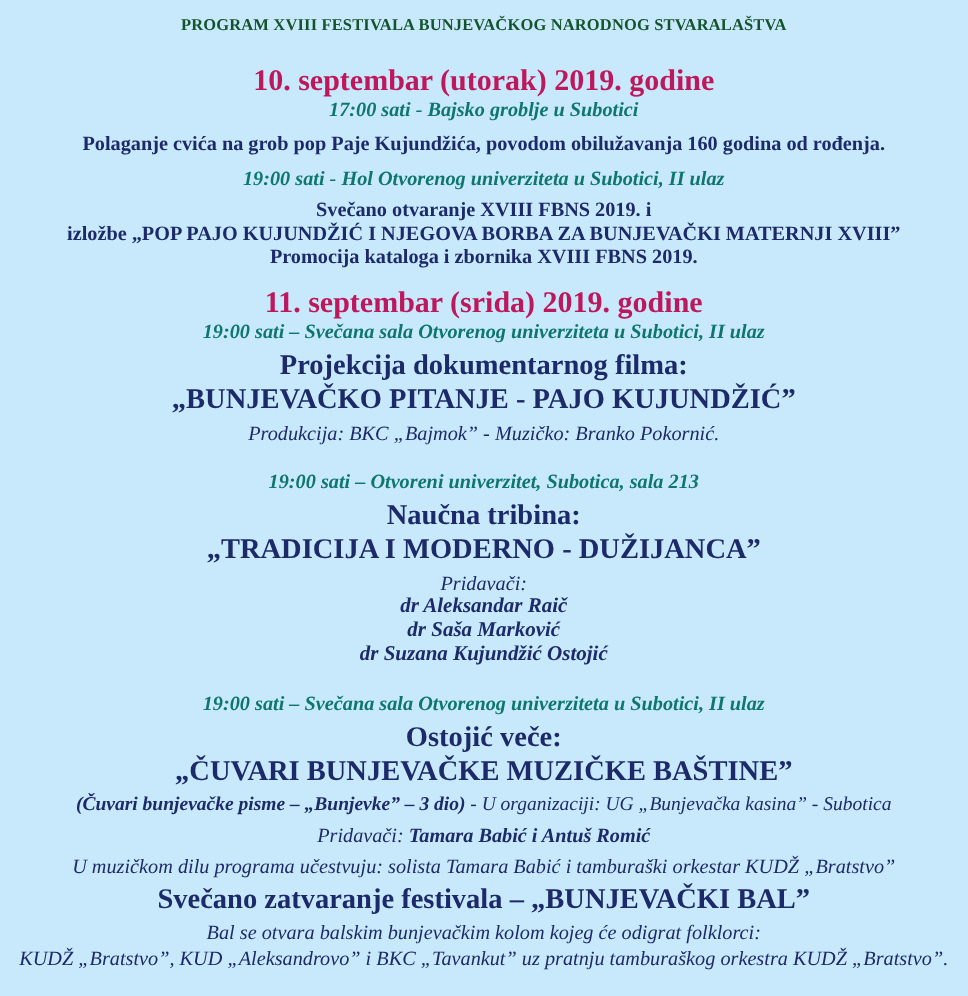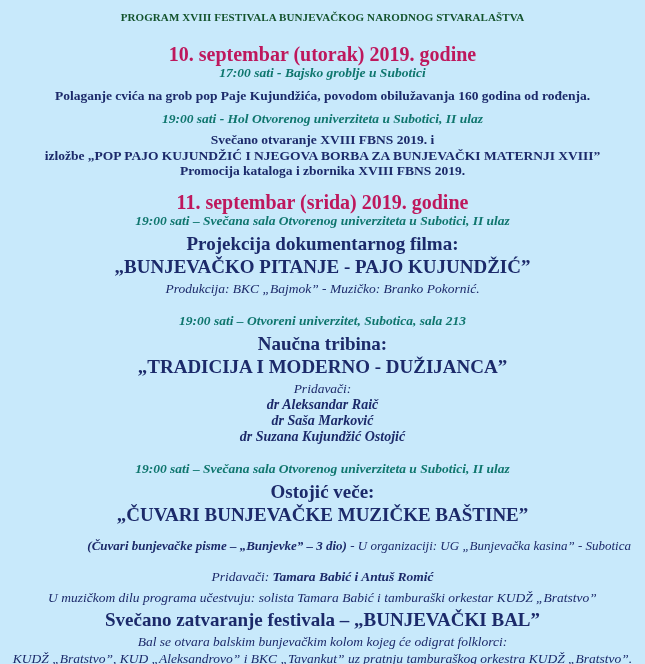--- a/index.html
+++ b/index.html
@@ -13,21 +13,21 @@
   .title { font-size: 11px; font-weight: bold; letter-spacing: 0.1px; margin: 0 0 19px; color: #14532d; line-height: 18px; }
   .date { font-size: 20px; font-weight: bold; color: #be185d; line-height: 18px; margin: 0; }
   .time { font-size: 13.5px; font-weight: bold; font-style: italic; color: #0f766e; line-height: 19px; margin: 0 0 4px; }
   .text-b { font-size: 13.5px; font-weight: bold; line-height: 15.5px; margin: 0; }
   .text-b.sp { margin-bottom: 4px; line-height: 19px; }
   .caps { font-size: 19px; font-weight: bold; line-height: 19px; margin: 0 0 4px; }
   .ital { font-size: 13.5px; font-style: italic; line-height: 17px; margin: 0; }
   .ital-b { font-size: 14px; font-style: italic; font-weight: bold; line-height: 16px; margin: 0; }
   .section { margin-bottom: 14px; }
   .gap4 { margin-bottom: 4px; }
-  .small-ital { font-size: 13px; font-style: italic; line-height: 16px; margin: 14px; text-align: right; }
+  .small-ital { font-size: 13px; font-style: italic; line-height: 16px; margin: 4px; }
 </style>
 </head>
 <body>
 
 <div class="page">
   <h1 class="title">PROGRAM XVIII FESTIVALA BUNJEVAČKOG NARODNOG STVARALAŠTVA</h1>
 
   <div class="section">
     <p class="date">10. septembar (utorak) 2019. godine</p>
     <p class="time">17:00 sati - Bajsko groblje u Subotici</p>

